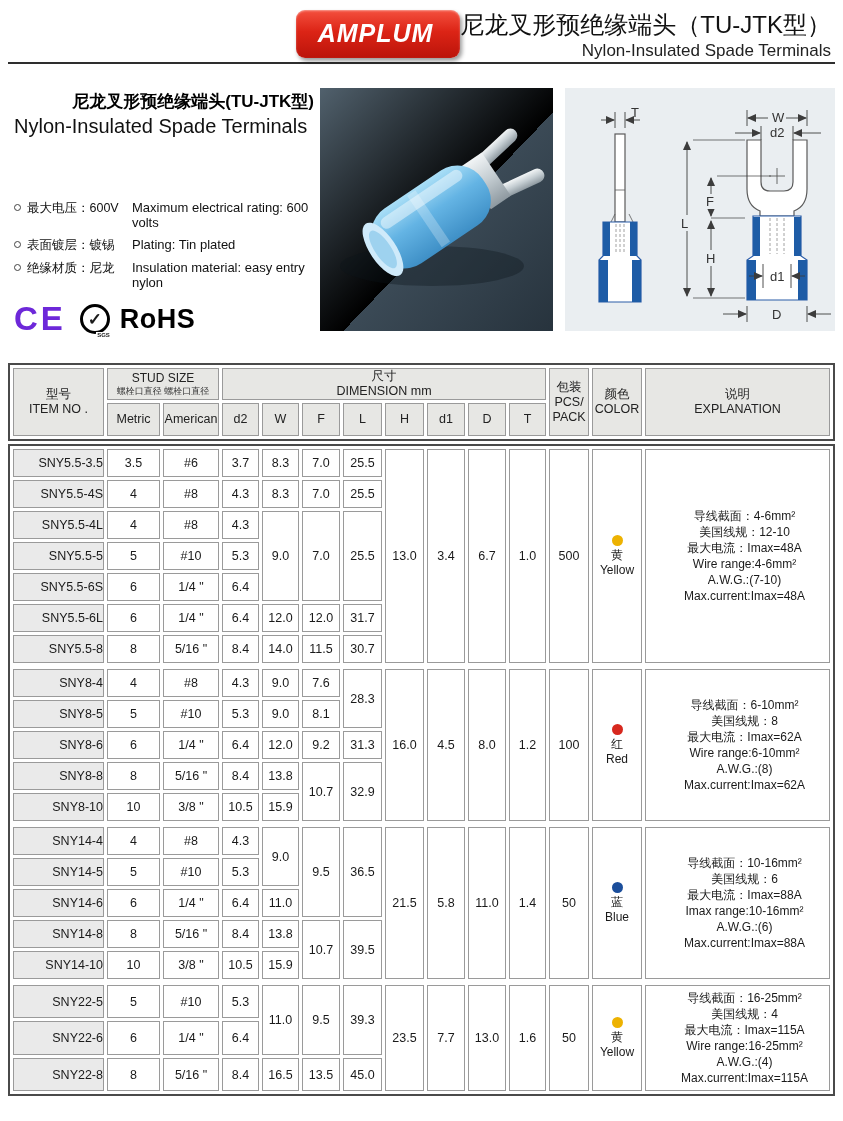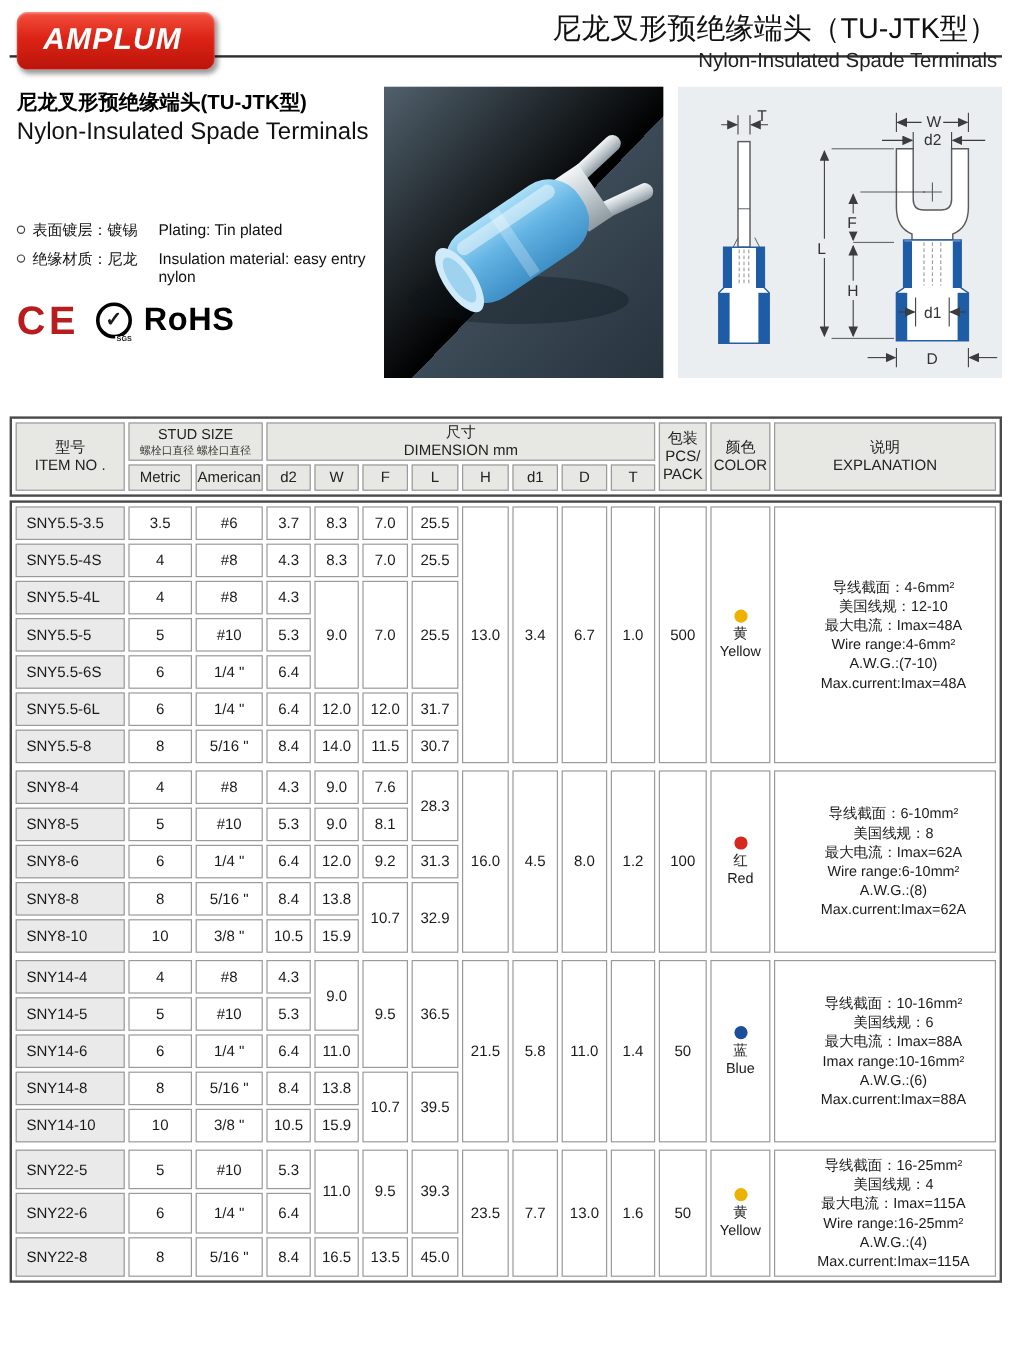--- a/index.html
+++ b/index.html
@@ -5,67 +5,67 @@
   * { margin:0; padding:0; box-sizing:border-box; }
   html,body { background:#fff; }
   body {
     width:843px; height:1121px;
     font-family:"Liberation Sans", sans-serif;
     color:#1a1a1a; position:relative; overflow:hidden;
   }
   .page { padding:0 8px; }
 
   
-  .banner { display:flex; justify-content:space-between; align-items:flex-start;
-            padding:8px 4px 6px 6px; border-bottom:2px solid #2e2e2e; height:48px; }
+  .banner { display:flex; justify-content:flex-end; align-items:flex-start;
+            padding:8px 4px 6px 6px; border-bottom:2px solid #2e2e2e; height:64px; }
   .logo {
     display:inline-block; margin-top:2px;
     background:linear-gradient(180deg,#f4503e 0%,#dc2416 45%,#bb140a 100%);
     color:#fff; font-weight:bold; font-style:italic; letter-spacing:1px;
     font-size:25px; padding:9px 27px 10px 22px; border-radius:9px;
     box-shadow:2px 3px 4px rgba(0,0,0,.4), inset 0 1px 2px rgba(255,255,255,.45);
   }
   .banner-titles { text-align:right; line-height:1.25; margin-top:2px; }
   .banner-title-zh { font-size:24px; color:#111; }
   .banner-title-en { font-size:17px; color:#222; }
 
   
   .middle { display:flex; margin-top:24px; height:243px; }
   .info { width:312px; padding:2px 6px 0 6px; position:relative; }
-  .info-title-zh { font-size:17px; font-weight:bold; color:#000; }
+  .info-title-zh { font-size:17px; font-weight:bold; color:#000;text-align:right; }
   .info-title-en { font-size:20px; color:#111; margin-top:2px; }
   .spec-list { list-style:none; margin-top:62px; }
   .spec-row { display:flex; align-items:baseline; font-size:12.5px; margin-bottom:6.5px; color:#111; }
   .ring { width:7px; height:7px; border:1.5px solid #444; border-radius:50%;
           display:inline-block; margin-right:6px; flex:0 0 auto; position:relative; top:-1px; }
   .spec-zh { width:105px; flex:0 0 auto; }
   .spec-en { font-size:13px; }
   .certs { display:flex; align-items:center; margin-top:10px; }
-  .ce-mark { font-size:33px; font-weight:bold; letter-spacing:3px; color:#b91c1c; }
+  .ce-mark { font-size:33px; font-weight:bold; letter-spacing:3px; color:#6d28d9; }
   .sgs-mark { width:30px; height:30px; border:3px solid #000; border-radius:50%;
               margin:0 10px 0 14px; position:relative; display:flex; align-items:center; justify-content:center;
               font-weight:bold; font-size:17px; }
   .sgs-sub { position:absolute; bottom:-7px; right:-4px; font-size:6px; font-weight:bold; background:#fff; padding:0 1px; }
   .rohs-mark { font-size:27px; font-weight:bold; color:#000; letter-spacing:0.5px; }
 
   .photo-box { width:233px; height:243px; flex:0 0 auto; }
   .diagram-box { width:270px; height:243px; flex:0 0 auto; margin-left:12px; }
 
   
   .tablewrap { margin-top:32px; }
   table { border-collapse:separate; border-spacing:3px; table-layout:fixed;
           width:827px; background:#fff; }
   .tbl-head { border:2px solid #4a4a4a; }
   .tbl-body { border:2px solid #4a4a4a; margin-top:3px; }
   th, td { border:1px solid #9a9a9a; font-weight:normal; }
   th { background:#e7e7e4; font-size:12.5px; color:#222; line-height:1.2; vertical-align:middle; }
   .th-sub { font-size:9px; letter-spacing:0; color:#333; }
   .th-small { font-size:12px; }
   td { font-size:12.5px; text-align:center; vertical-align:middle; height:28px; color:#1a1a1a; }
-  td.item { background:#eaeaea; text-align:left; padding-left:8px; }
+  td.item { background:#eaeaea; text-align:right; padding-left:8px; }
   td.expl { text-align:center; padding:4px 0 4px 14px; font-size:12px; line-height:1.34; }
   .gap td { border:none; height:0; padding:0; }
   .dot { width:11px; height:11px; border-radius:50%; display:block; margin:0 auto 2px auto; }
   .dot-yellow { background:#edb201; }
   .dot-red    { background:#d7281e; }
   .dot-blue   { background:#1b4e9b; }
   .color-cell div { font-size:12px; line-height:1.25; }
 </style>
 </head>
 <body>
@@ -79,20 +79,25 @@
       <div class="banner-title-en">Nylon-Insulated Spade Terminals</div>
     </div>
   </div>
 
   <div class="middle">
 
     <div class="info">
       <div class="info-title-zh">尼龙叉形预绝缘端头(TU-JTK型)</div>
       <div class="info-title-en">Nylon-Insulated Spade Terminals</div>
       <ul class="spec-list">
+        <li class="spec-row">
+          <span class="ring"></span>
+          <span class="spec-zh">最大电压：600V</span>
+          <span class="spec-en">Maximum electrical rating: 600 volts</span>
+        </li>
         <li class="spec-row">
           <span class="ring"></span>
           <span class="spec-zh">表面镀层：镀锡</span>
           <span class="spec-en">Plating: Tin plated</span>
         </li>
         <li class="spec-row">
           <span class="ring"></span>
           <span class="spec-zh">绝缘材质：尼龙</span>
           <span class="spec-en">Insulation material: easy entry nylon</span>
         </li>
@@ -283,21 +288,21 @@
         <th rowspan="2">
           <div>颜色</div>
               <div>COLOR</div>
         </th>
         <th rowspan="2">
           <div>说明</div>
               <div>EXPLANATION</div>
         </th>
       </tr>
       <tr>
-        <th style="height:22px">Metric</th>
+        <th style="height:33px">Metric</th>
         <th>American</th>
         <th>d2</th>
         <th>W</th>
         <th>F</th>
         <th>L</th>
         <th>H</th>
         <th>d1</th>
         <th>D</th>
         <th>T</th>
       </tr>

